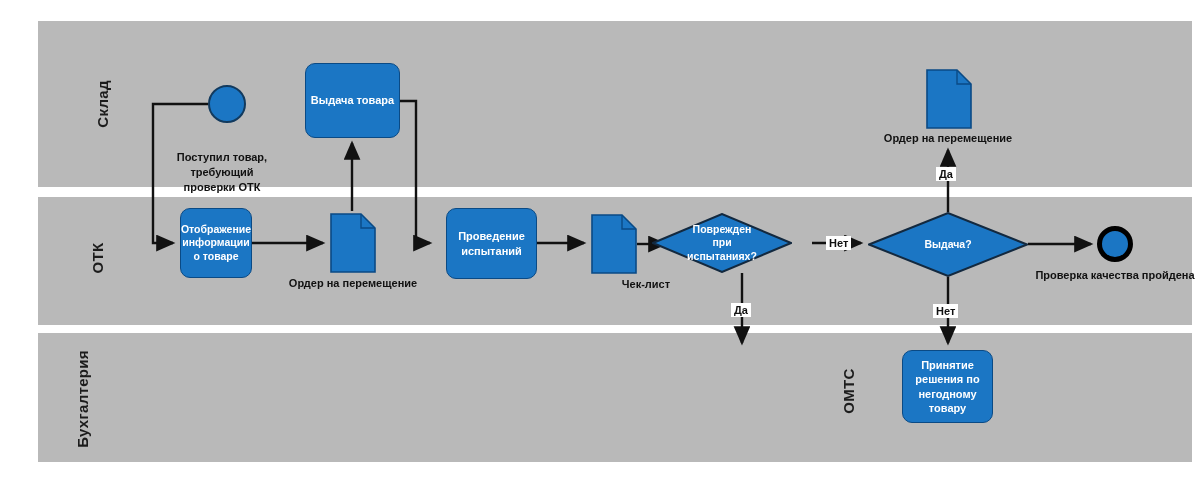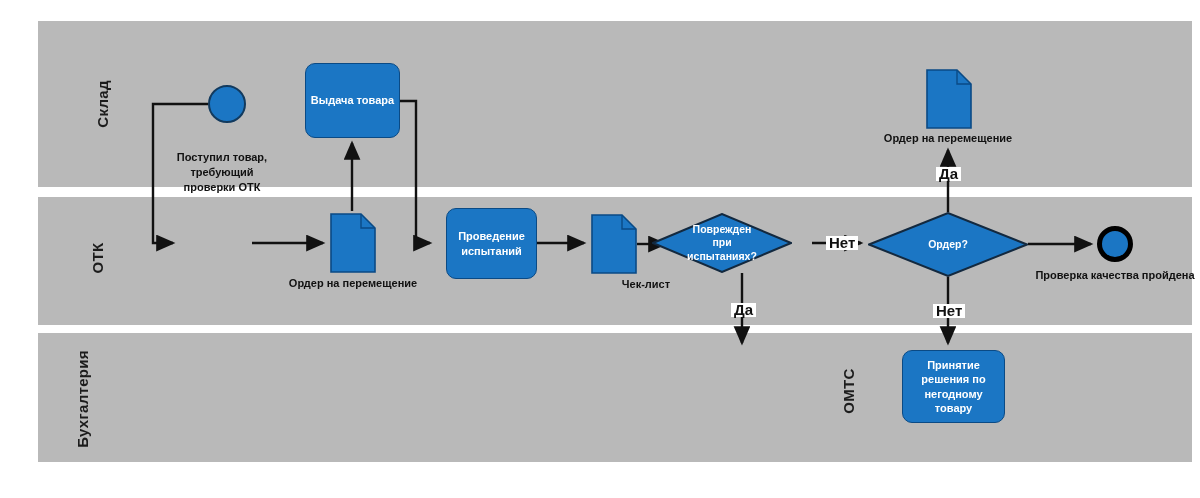--- a/index.html
+++ b/index.html
@@ -51,21 +51,21 @@
     display:flex;align-items:center;justify-content:center;
     color:#fff;font-weight:700;font-size:10.5px;text-align:center;line-height:1.25;
   }
 
   .shape-label{
     position:absolute;color:var(--label-color);font-weight:700;font-size:11px;
     text-align:center;line-height:1.35;
   }
   .edge-label{
     position:absolute;background:#ffffff;color:var(--label-color);
-    font-weight:700;font-size:15px;padding:0 3px;line-height:14px;
+    font-weight:700;font-size:11px;padding:0 3px;line-height:14px;
   }
 </style>
 </head>
 <body>
 
 <div class="canvas">
 
   <div class="lane" style="top:21px;height:166px;"></div>
   <div class="lane" style="top:197px;height:128px;"></div>
   <div class="lane" style="top:333px;height:129px;"></div>
@@ -102,20 +102,23 @@
   <div class="task" style="left:305px;top:63px;width:95px;height:75px;">Выдача товара</div>
 
   <div class="doc" style="left:926px;top:69px;">
     <svg width="46" height="60" viewBox="0 0 46 60">
       <path class="doc-path" d="M1,1 H31 L45,15 V59 H1 Z"></path>
       <path class="doc-fold" d="M31,1 V15 H45"></path>
     </svg>
   </div>
   <div class="shape-label nowrap" style="left:868px;top:131px;width:160px;">Ордер на перемещение</div>
 
+  <div class="task prelines" style="left:180px;top:208px;width:72px;height:70px;font-size:10.5px;">Отображение
+информации
+о товаре</div>
 
   <div class="doc" style="left:330px;top:213px;">
     <svg width="46" height="60" viewBox="0 0 46 60">
       <path class="doc-path" d="M1,1 H31 L45,15 V59 H1 Z"></path>
       <path class="doc-fold" d="M31,1 V15 H45"></path>
     </svg>
   </div>
   <div class="shape-label nowrap" style="left:273px;top:276px;width:160px;">Ордер на перемещение</div>
 
   <div class="task prelines" style="left:446px;top:208px;width:91px;height:71px;">Проведение
@@ -135,27 +138,27 @@
     </svg>
     <div class="gw-text prelines">Поврежден
 при
 испытаниях?</div>
   </div>
 
   <div class="gw" style="left:868px;top:212px;width:160px;height:65px;">
     <svg width="160" height="65" viewBox="0 0 160 65">
       <polygon points="1,32.5 80,1 159,32.5 80,64"></polygon>
     </svg>
-    <div class="gw-text">Ордер?</div>
+    <div class="gw-text">Выдача?</div>
   </div>
 
   <div class="event end" style="left:1097px;top:226px;"></div>
   <div class="shape-label nowrap" style="left:1030px;top:268px;width:170px;">Проверка качества пройдена</div>
 
-  <div class="task prelines" style="left:902px;top:350px;width:103px;height:73px;">Принятие
+  <div class="task prelines" style="left:902px;top:350px;width:91px;height:73px;">Принятие
 решения по
 негодному
 товару</div>
 
   <span class="edge-label" style="left:826px;top:236px;">Нет</span>
   <span class="edge-label" style="left:731px;top:303px;">Да</span>
   <span class="edge-label" style="left:933px;top:304px;">Нет</span>
   <span class="edge-label" style="left:936px;top:167px;">Да</span>
 
 </div>

